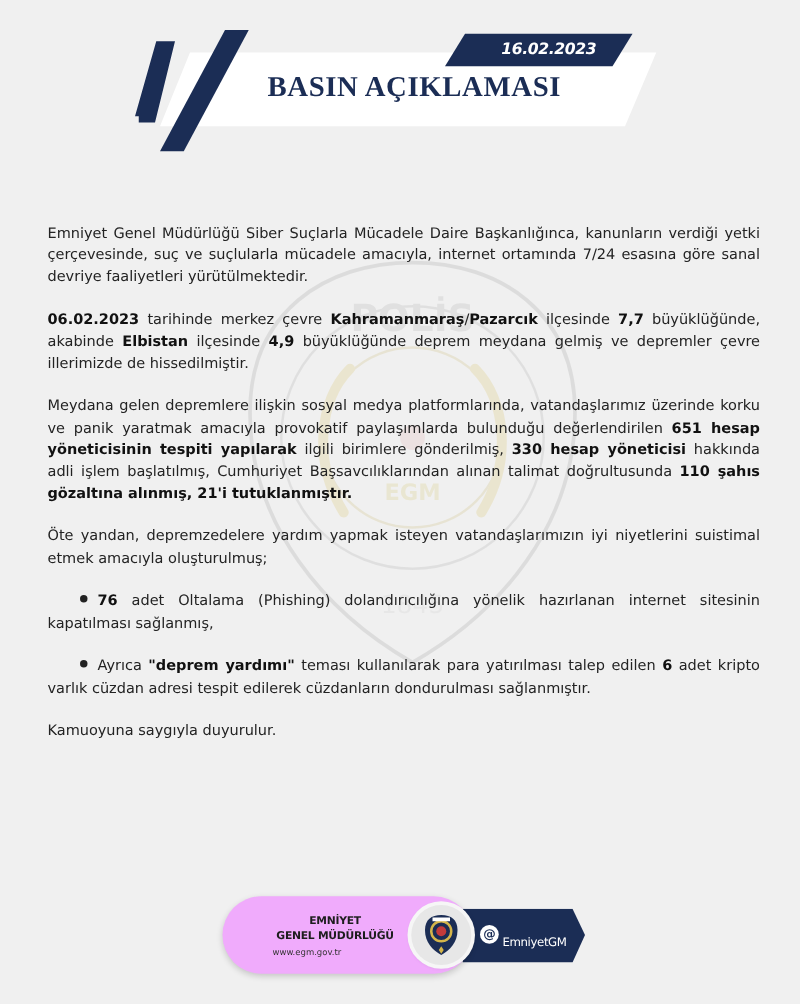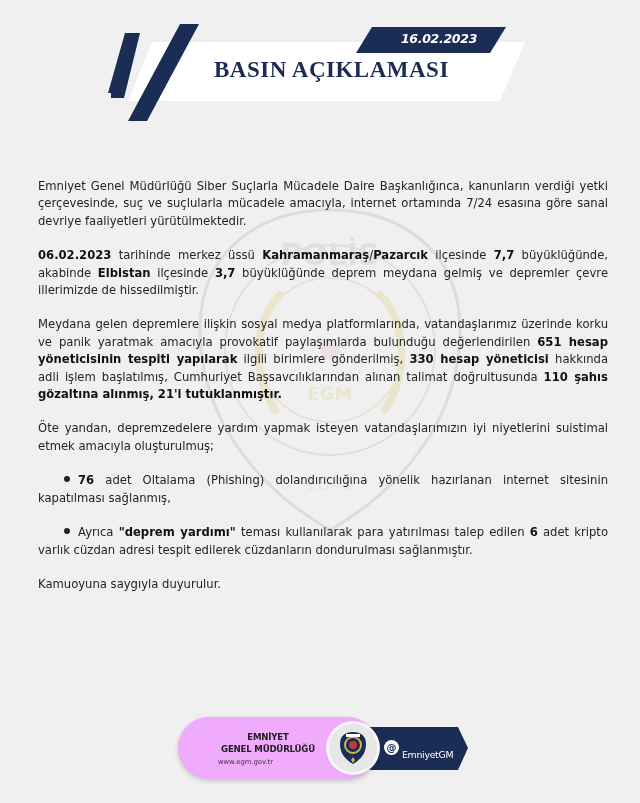--- a/index.html
+++ b/index.html
@@ -96,21 +96,21 @@
     <path d="M205,210 C230,170 225,120 200,95" fill="none" stroke="#d8c060" stroke-width="8" stroke-linecap="round"></path>
     <text x="150" y="65" text-anchor="middle" font-family="DejaVu Sans, sans-serif" font-size="30" font-weight="bold" fill="#aaaaaa">POLİS</text>
     <text x="150" y="200" text-anchor="middle" font-family="DejaVu Sans, sans-serif" font-size="18" font-weight="bold" fill="#d5c46a">EGM</text>
     <text x="150" y="290" text-anchor="middle" font-family="DejaVu Sans, sans-serif" font-size="20" fill="#cccccc">1845</text>
     <circle cx="150" cy="150" r="10" fill="#e0b0b0"></circle>
   </svg>
 
   <div class="content">
     <p>Emniyet Genel Müdürlüğü Siber Suçlarla Mücadele Daire Başkanlığınca, kanunların verdiği yetki çerçevesinde, suç ve suçlularla mücadele amacıyla, internet ortamında 7/24 esasına göre sanal devriye faaliyetleri yürütülmektedir.</p>
 
-    <p><b>06.02.2023</b><span> tarihinde merkez üssü </span><b>Kahramanmaraş</b><span>/</span><b>Pazarcık</b><span> ilçesinde </span><b>7,7</b><span> büyüklüğünde, akabinde </span><b>Elbistan</b><span> ilçesinde </span><b>3,7</b><span> büyüklüğünde deprem meydana gelmiş ve depremler çevre illerimizde de hissedilmiştir.</span></p>
+    <p><b>06.02.2023</b><span> tarihinde merkez çevre </span><b>Kahramanmaraş</b><span>/</span><b>Pazarcık</b><span> ilçesinde </span><b>7,7</b><span> büyüklüğünde, akabinde </span><b>Elbistan</b><span> ilçesinde </span><b>4,9</b><span> büyüklüğünde deprem meydana gelmiş ve depremler çevre illerimizde de hissedilmiştir.</span></p>
 
     <p><span>Meydana gelen depremlere ilişkin sosyal medya platformlarında, vatandaşlarımız üzerinde korku ve panik yaratmak amacıyla provokatif paylaşımlarda bulunduğu değerlendirilen </span><b>651 hesap yöneticisinin tespiti yapılarak</b><span> ilgili birimlere gönderilmiş, </span><b>330 hesap yöneticisi</b><span> hakkında adli işlem başlatılmış, Cumhuriyet Başsavcılıklarından alınan talimat doğrultusunda </span><b>110 şahıs gözaltına alınmış, 21'i tutuklanmıştır.</b></p>
 
     <p>Öte yandan, depremzedelere yardım yapmak isteyen vatandaşlarımızın iyi niyetlerini suistimal etmek amacıyla oluşturulmuş;</p>
 
     <p class="bullet"><span class="dot"></span><b>76</b><span> adet Oltalama (Phishing) dolandırıcılığına yönelik hazırlanan internet sitesinin kapatılması sağlanmış,</span></p>
 
 
     <p class="bullet"><span class="dot"></span><span>Ayrıca </span><b>"deprem yardımı"</b><span> teması kullanılarak para yatırılması talep edilen </span><b>6</b><span> adet kripto varlık cüzdan adresi tespit edilerek cüzdanların dondurulması sağlanmıştır.</span></p>
 

